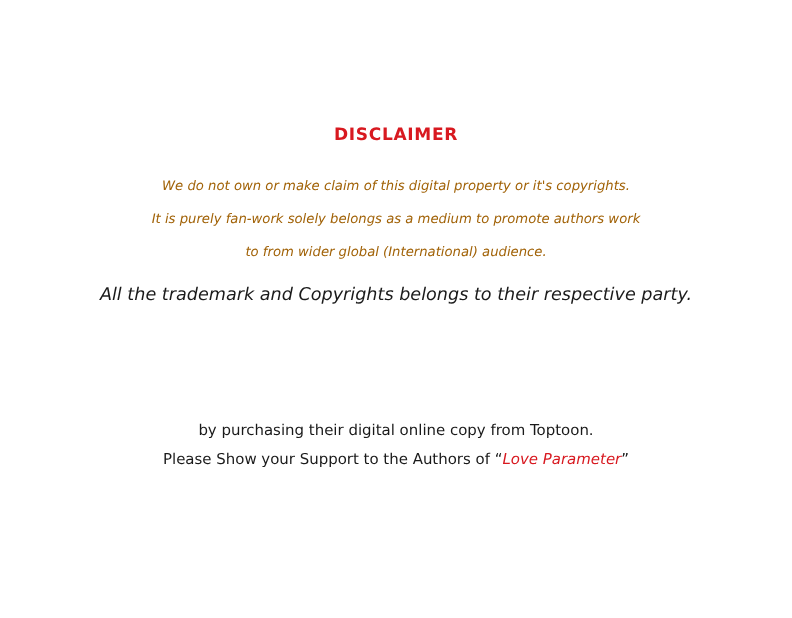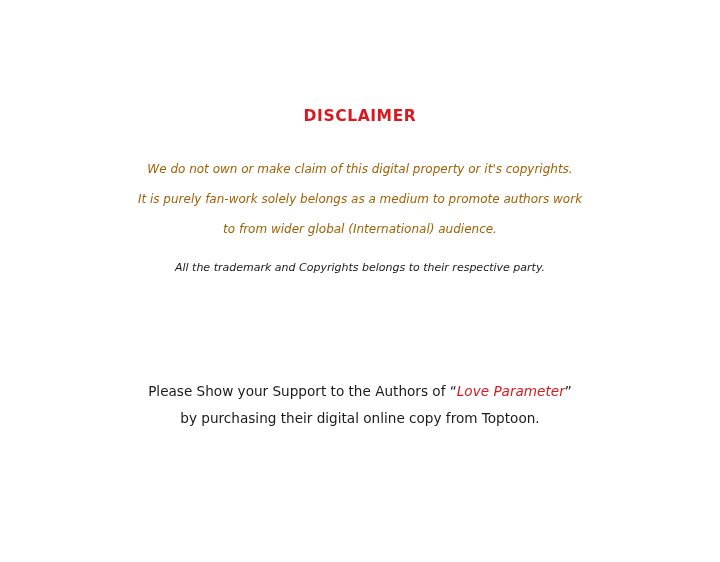--- a/index.html
+++ b/index.html
@@ -14,21 +14,21 @@
     overflow: hidden;
   }
   .page {
     position: relative;
     width: 720px;
     height: 562px;
     background: #ffffff;
   }
   .disclaimer-title {
     position: absolute;
-    top: 107px;
+    top: 113px;
     left: 0;
     width: 720px;
     text-align: center;
     font-family: "DejaVu Sans", sans-serif;
     font-weight: bold;
     font-size: 15.5px;
     letter-spacing: 0.6px;
     color: #d81920;
   }
   .body-block {
@@ -47,21 +47,21 @@
     white-space: nowrap;
   }
   .trademark-line {
     position: absolute;
     top: 253px;
     left: 60px;
     width: 600px;
     text-align: center;
     font-family: "DejaVu Sans", sans-serif;
     font-style: italic;
-    font-size: 11px;
+    font-size: 16px;
     color: #1a1a1a;
     line-height: 30px;
   }
   .support-block {
     position: absolute;
     top: 378px;
     left: 60px;
     width: 600px;
     text-align: center;
   }
@@ -88,19 +88,19 @@
 
   <div class="body-block">
     <div class="body-line">We do not own or make claim of this digital property or it's copyrights.</div>
     <div class="body-line">It is purely fan-work solely belongs as a medium to promote authors work</div>
     <div class="body-line">to from wider global (International) audience.</div>
   </div>
 
   <div class="trademark-line">All the trademark and Copyrights belongs to their respective party.</div>
 
   <div class="support-block">
+    <div class="support-line">by purchasing their digital online copy from Toptoon.</div>
     <div class="support-line">
       <span>Please Show your Support to the Authors of “</span><span class="title-red">Love Parameter</span><span class="quote">”</span>
     </div>
-    <div class="support-line">by purchasing their digital online copy from Toptoon.</div>
   </div>
 
 </div>
 
 </body></html>

